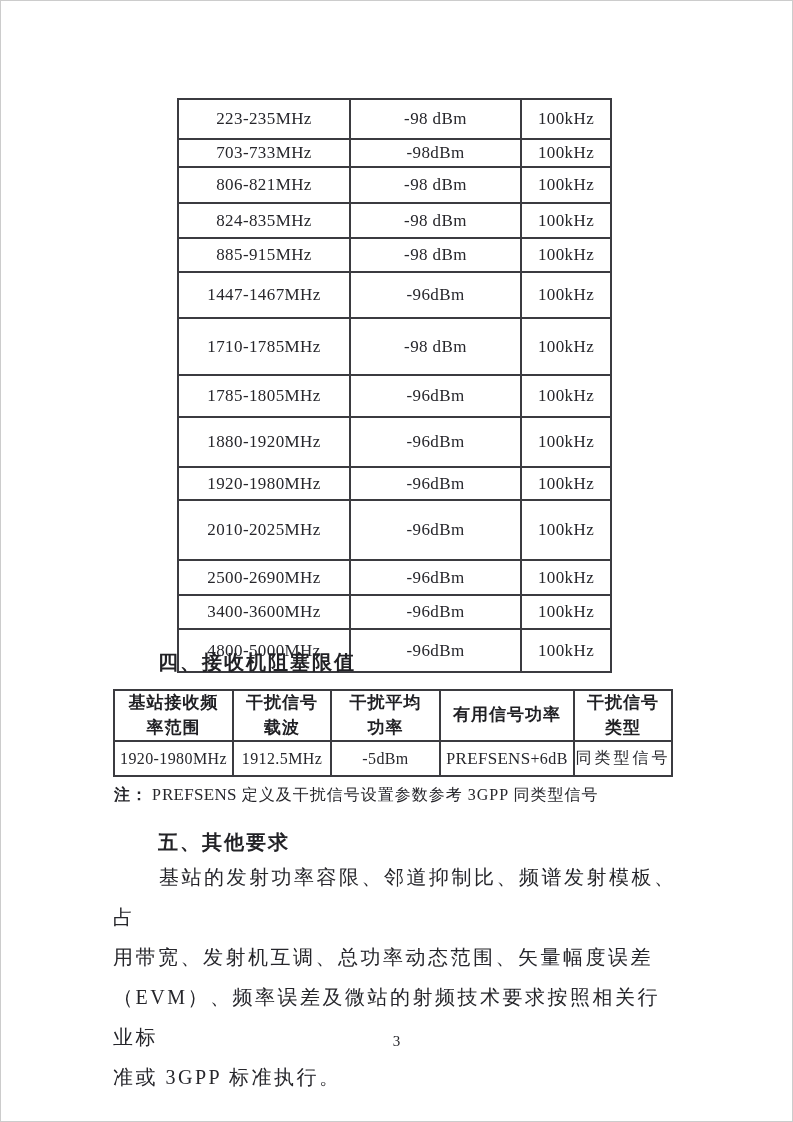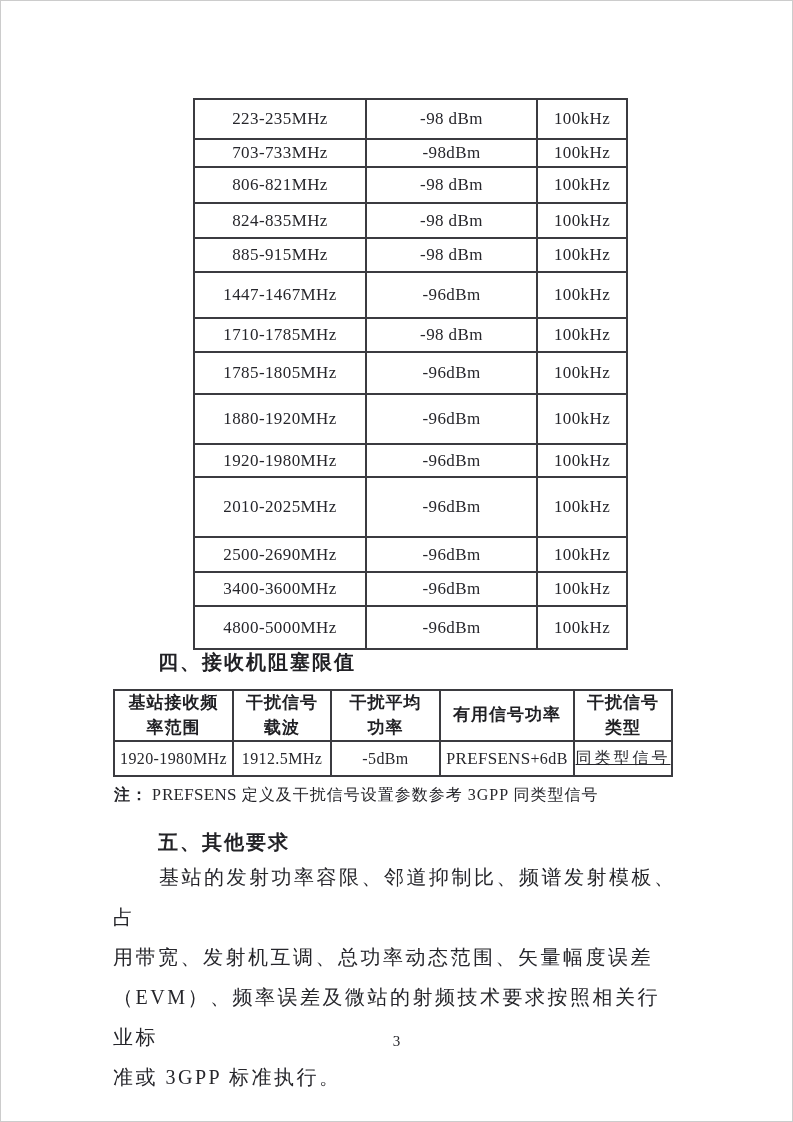--- a/index.html
+++ b/index.html
@@ -21,21 +21,21 @@
     table-layout: fixed;
   }
   table.doc-table td, table.doc-table th {
     border: 2px solid #3b3b40;
     text-align: center;
     vertical-align: middle;
     overflow: hidden;
   }
   #blocking-table {
     position: absolute;
-    left: 192px;
+    left: 176px;
     top: 97px;
     width: 433px;
   }
   #blocking-table td {
     font-size: 17px;
     letter-spacing: 0.4px;
   }
 
   
   .section-title {
@@ -65,21 +65,21 @@
     white-space: pre-line;
     height: 50px;
     letter-spacing: 1px;
     color: #202024;
   }
   #interference-table td {
     font-size: 16px;
     height: 35px;
     letter-spacing: 0.4px;
   }
-  #interference-table td.cjk { letter-spacing: 3px; text-decoration: underline; }
+  #interference-table td.cjk { letter-spacing: 3px; }
 
   .smallcaps {
     font-size: 17px;
     letter-spacing: 0.3px;
   }
 
   
   .note {
     position: absolute;
     left: 113px;
@@ -156,21 +156,21 @@
       <tr style="height:34px">
         <td>885-915MHz</td>
         <td>-98 dBm</td>
         <td>100kHz</td>
       </tr>
       <tr style="height:46px">
         <td>1447-1467MHz</td>
         <td>-96dBm</td>
         <td>100kHz</td>
       </tr>
-      <tr style="height:34px">
+      <tr style="height:57px">
         <td>1710-1785MHz</td>
         <td>-98 dBm</td>
         <td>100kHz</td>
       </tr>
       <tr style="height:42px">
         <td>1785-1805MHz</td>
         <td>-96dBm</td>
         <td>100kHz</td>
       </tr>
       <tr style="height:50px">

